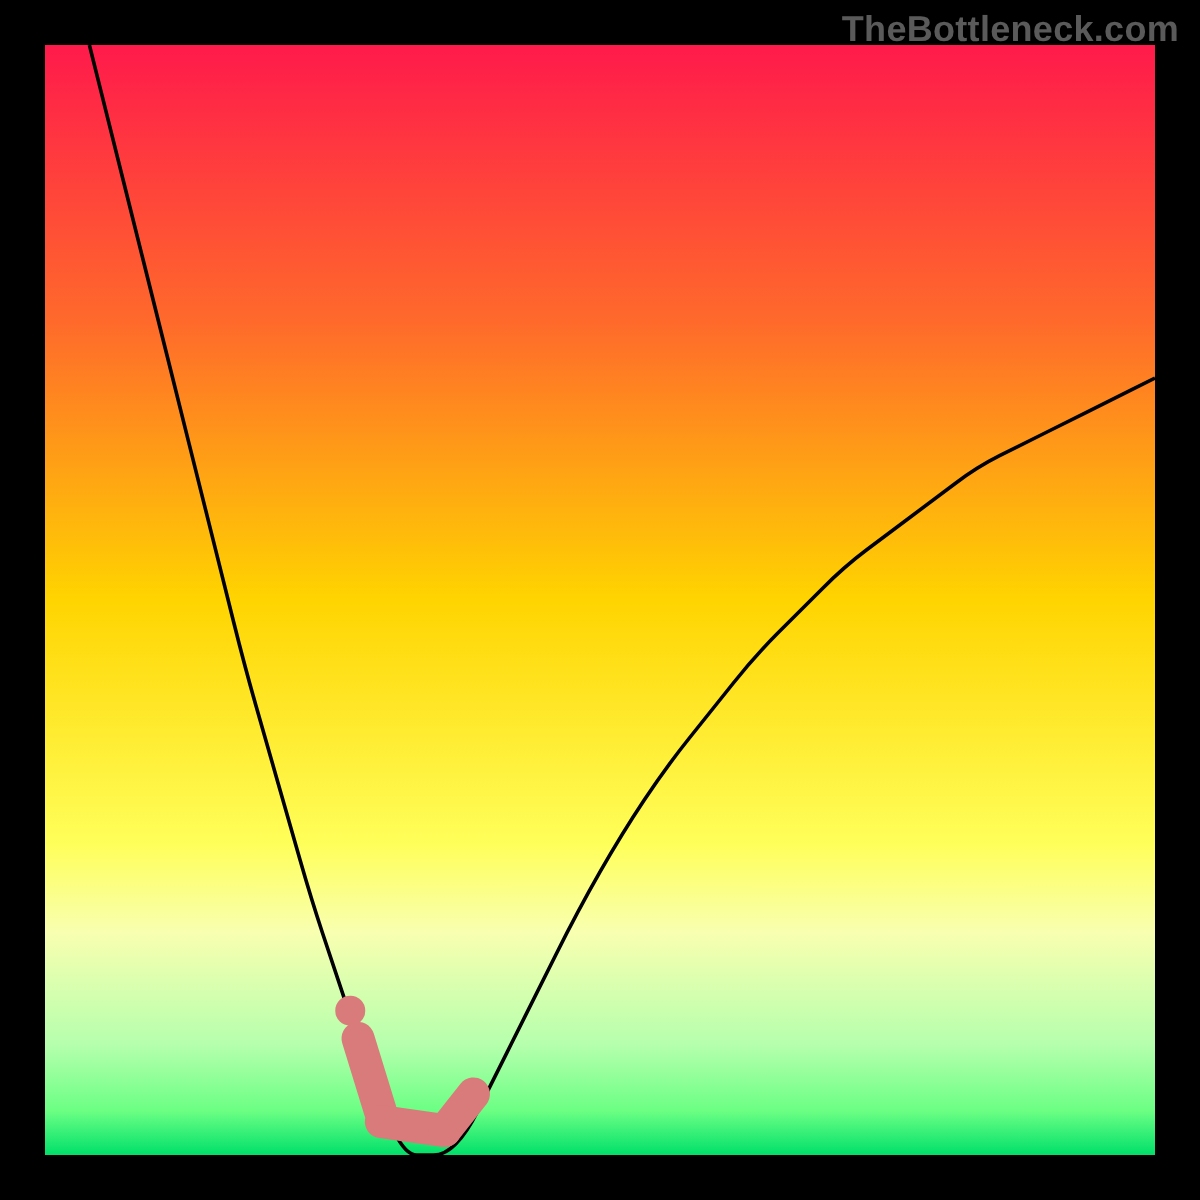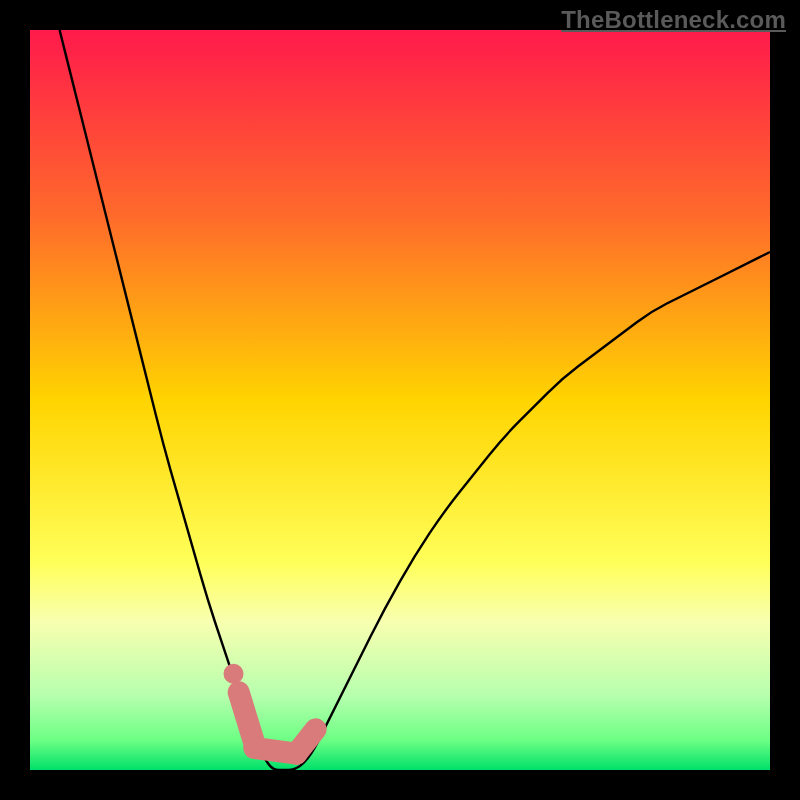--- a/index.html
+++ b/index.html
@@ -25,21 +25,20 @@
     overflow: hidden;
   }
   .watermark {
     position: absolute;
     top: 6px;
     right: 14px;
     color: #5a5a5a;
     font-size: 24px;
     font-weight: 600;
     letter-spacing: 0.2px;
-    text-decoration: underline;
   }
 </style>
 </head>
 <body>
 
 <div class="frame">
   <div class="plot">
     <svg width="740" height="740" viewBox="0 0 740 740" preserveAspectRatio="none">
       <defs>
         <linearGradient id="bg" x1="0" y1="0" x2="0" y2="1">

